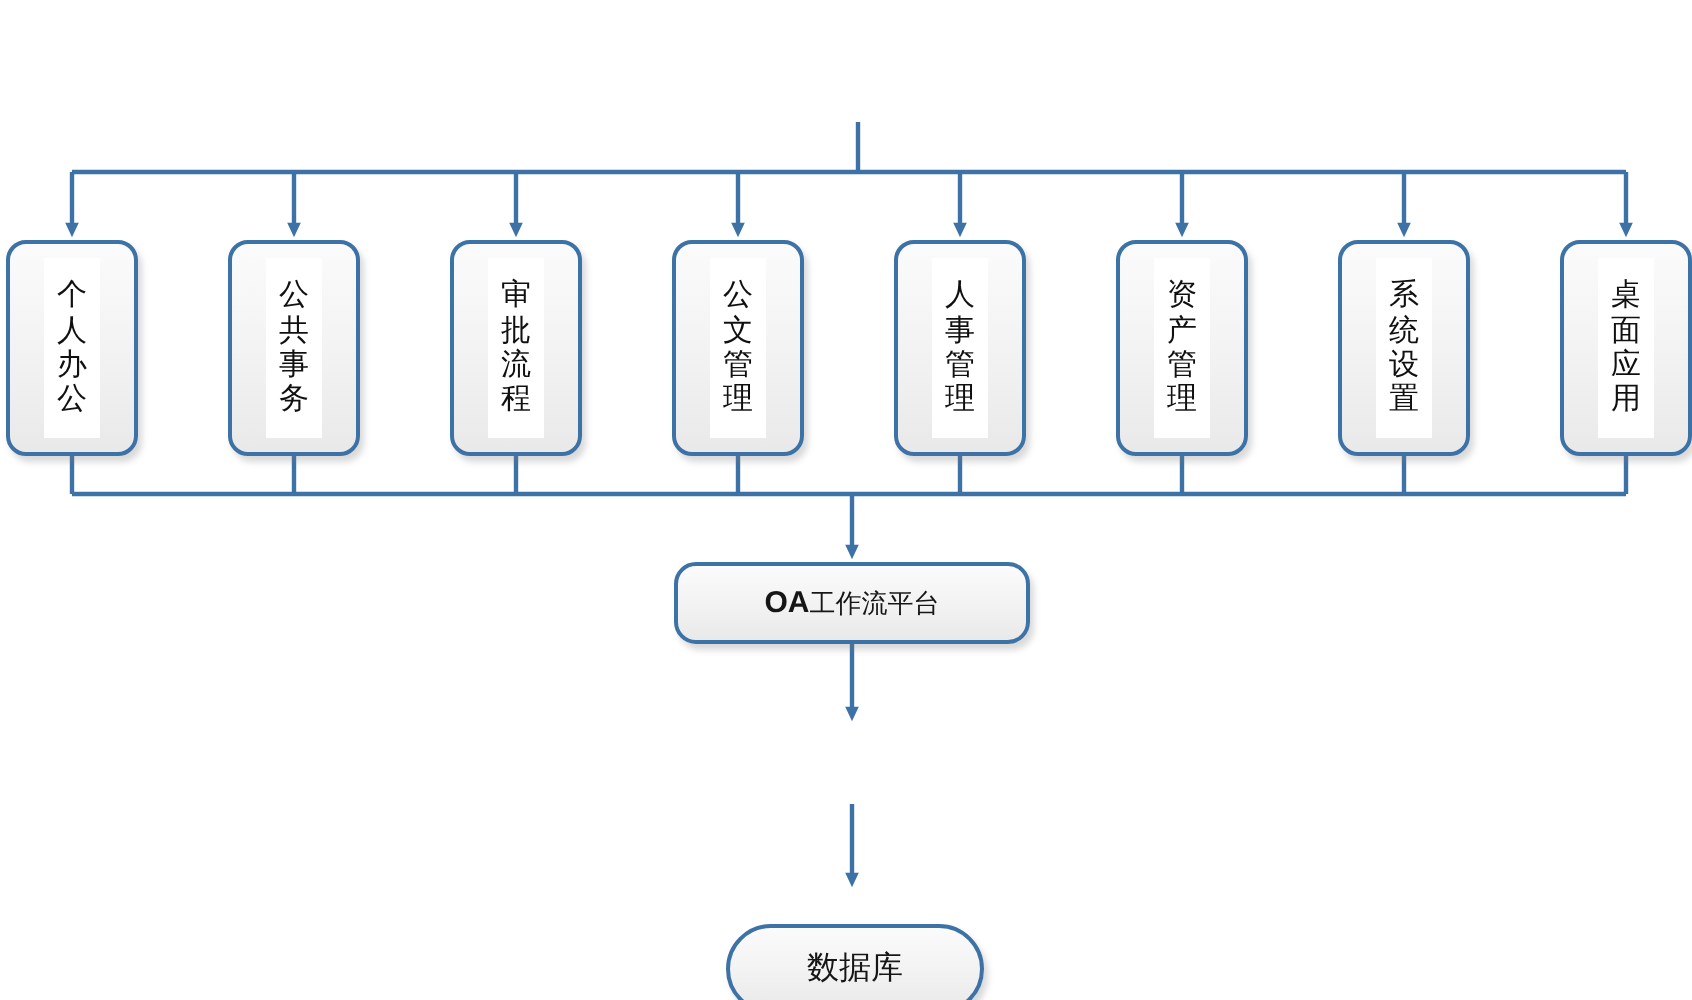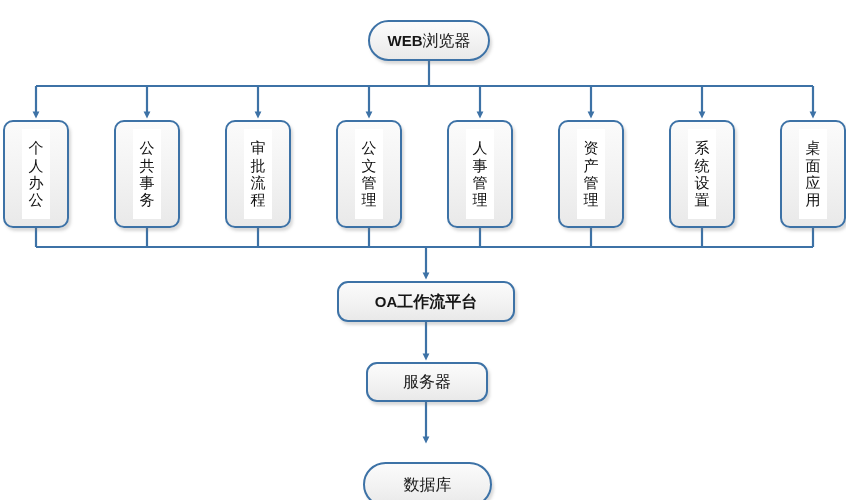--- a/index.html
+++ b/index.html
@@ -85,21 +85,21 @@
 
   
   #node-oa {
     left: 337px; top: 281px;
     width: 178px; height: 41px;
   }
   #node-oa .node-label {
     font-size: 15px;
     font-weight: 700;
   }
-  #node-oa .node-label .cjk { font-weight: 700; font-size: 16px; }
+  #node-oa .node-label .cjk { font-weight: 400; font-size: 13px; }
 
   
   #node-server {
     left: 366px; top: 362px;
     width: 122px; height: 40px;
   }
   #node-server .node-label { font-size: 16px; }
 
   
   #node-db {
@@ -147,23 +147,20 @@
       <line x1="36" y1="247" x2="813" y2="247"></line>
 
       <line x1="426" y1="247" x2="426" y2="276" marker-end="url(#arrowhead)"></line>
 
       <line x1="426" y1="322" x2="426" y2="357" marker-end="url(#arrowhead)"></line>
 
       <line x1="426" y1="402" x2="426" y2="440" marker-end="url(#arrowhead)"></line>
     </g>
   </svg>
 
-  <div class="node pill" id="node-browser">
-    <div class="node-label"><span>WEB</span><span class="cjk">浏览器</span></div>
-  </div>
 
   <div class="node module" style="left:3px;">
     <div class="vtext">
       <span>个</span>
       <span>人</span>
       <span>办</span>
       <span>公</span>
     </div>
   </div>
 
@@ -227,21 +224,18 @@
       <span>面</span>
       <span>应</span>
       <span>用</span>
     </div>
   </div>
 
   <div class="node rrect" id="node-oa">
     <div class="node-label"><span>OA</span><span class="cjk">工作流平台</span></div>
   </div>
 
-  <div class="node rrect" id="node-server">
-    <div class="node-label">服务器</div>
-  </div>
 
   <div class="node pill" id="node-db">
     <div class="node-label">数据库</div>
   </div>
 
 </div>
 
 </body></html>

